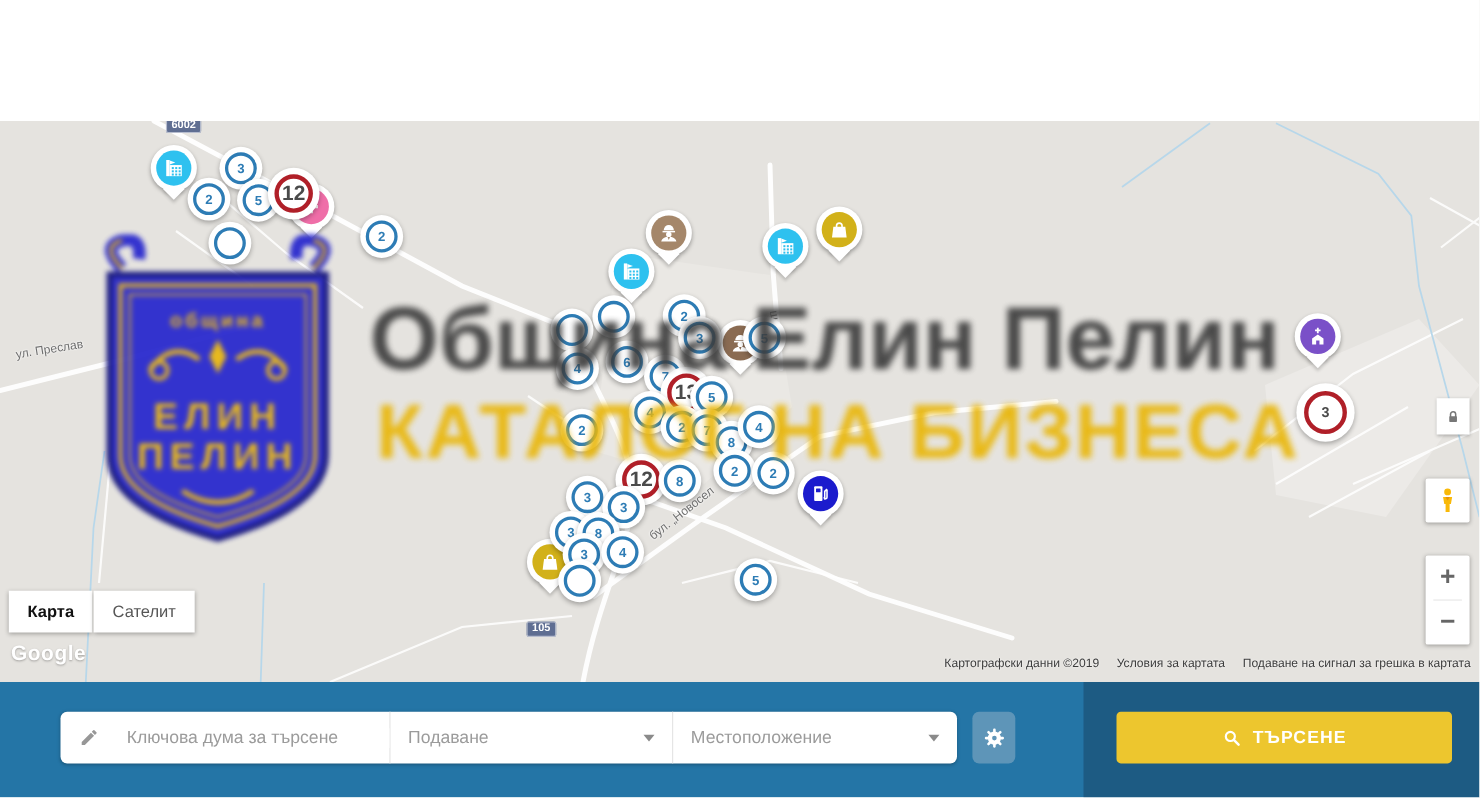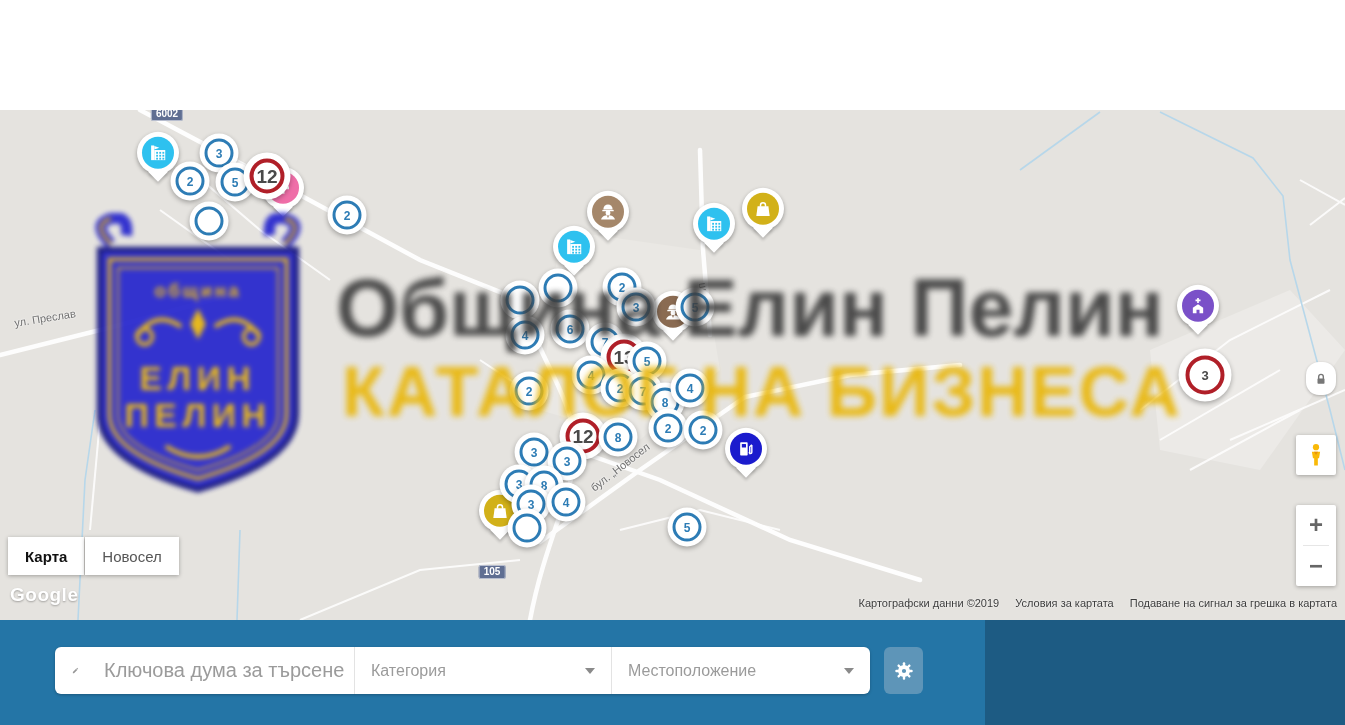--- a/index.html
+++ b/index.html
@@ -54,21 +54,21 @@
   
   .watermark { position:absolute; left:0; top:0; width:100%; height:100%; z-index:5; pointer-events:none; }
   .wm-shield { position:absolute; left:85px; top:103px; width:226px; height:288px; filter:blur(2.5px); opacity:.95; }
   .wm-line1 { position:absolute; left:336px; top:152px; font-size:81px; font-weight:700; color:#3d3d3d;
               filter:blur(3px); letter-spacing:0; font-stretch:condensed; opacity:.92; white-space:nowrap; }
   .wm-line2 { position:absolute; left:342px; top:242px; font-size:70px; font-weight:700; color:#e9b70c;
               filter:blur(3px); letter-spacing:2px; font-stretch:condensed; opacity:.95; white-space:nowrap; }
 
   
   .map-ui { position:absolute; left:0; top:0; width:100%; height:100%; z-index:6; pointer-events:none; }
-  .map-ui > * { pointer-events:auto;border-radius:13px; }
+  .map-ui > * { pointer-events:auto; }
   .type-control { position:absolute; left:8px; top:427px; display:flex; }
   .type-btn { background:#fff; height:38px; padding:0 17px; display:flex; align-items:center;
               font-size:15px; box-shadow:0 1px 4px rgba(0,0,0,.3); cursor:pointer; }
   .type-btn.active { font-weight:700; color:#111; }
   .type-btn.inactive { color:#565656; margin-left:1px; }
   .google-logo { position:absolute; left:10px; top:474px; color:#fff; font-size:19px; font-weight:700;
                  letter-spacing:.5px; text-shadow:0 1px 2px rgba(0,0,0,.3); cursor:pointer; }
   .attribution { position:absolute; right:8px; top:487px; font-size:11px; color:#3c3c3c; display:flex; gap:16px;
                  text-shadow:0 0 2px #fff; }
   .attribution span { cursor:default; }
@@ -83,21 +83,21 @@
               color:#666; cursor:pointer; }
   .zoom-div { height:1px; background:#e6e6e6; margin:0 7px; }
 
   
   .searchbar { position:absolute; left:0; top:620px; width:1345px; height:105px; background:#2475a6; }
   .sb-dark { position:absolute; left:985px; top:0; width:360px; height:105px; background:#1d5b83; }
   .search-box { position:absolute; left:55px; top:27px; width:815px; height:47px; background:#fff;
                 border-radius:6px; display:flex; align-items:stretch; box-shadow:0 1px 3px rgba(0,0,0,.25); }
   .sb-field { display:flex; align-items:center; position:relative; }
   .sb-field.keyword { width:300px; border-right:1px solid #e3e3e3; padding-left:17px; }
-  .sb-field.keyword input { border:none; outline:none; font-size:20px; color:#444; width:250px; margin-left:25px;
+  .sb-field.keyword input { border:none; outline:none; font-size:16px; color:#444; width:250px; margin-left:25px;
                             font-family:"Liberation Sans",sans-serif; }
   .sb-field.keyword input::placeholder { color:#9b9b9b; opacity:1; }
   .sb-select { width:257px; border-right:1px solid #e3e3e3; padding:0 16px; justify-content:space-between;
                cursor:pointer; color:#9b9b9b; font-size:16px; }
   .sb-select.last { width:258px; border-right:none; }
   .caret { width:0; height:0; border-left:5px solid transparent; border-right:5px solid transparent;
            border-top:6px solid #8a8a8a; }
   .gear-btn { position:absolute; left:884px; top:27px; width:39px; height:47px; background:#5e95b8; border:none;
               border-radius:6px; display:flex; align-items:center; justify-content:center; cursor:pointer; }
   .search-btn { position:absolute; left:1015px; top:27px; width:305px; height:47px; background:#edc62e; border:none;
@@ -408,21 +408,21 @@
       <svg class="wm-shield">
           <use href="#shield"></use>
         </svg>
       <div class="wm-line1">Община Елин Пелин</div>
       <div class="wm-line2">КАТАЛОГ НА БИЗНЕСА</div>
     </div>
 
     <div class="map-ui">
       <div class="type-control">
         <div class="type-btn active">Карта</div>
-        <div class="type-btn inactive">Новосел</div>
+        <div class="type-btn inactive">Сателит</div>
       </div>
       <div class="google-logo">Google</div>
       <div class="attribution">
         <span>Картографски данни ©2019</span>
         <span class="link">Условия за картата</span>
         <span class="link">Подаване на сигнал за грешка в картата</span>
       </div>
       <div class="lock-box">
         <svg width="14" height="14" viewBox="0 0 24 24">
           <path fill="none" stroke="#777" stroke-width="2.4" d="M8 12V8a4 4 0 0 1 8 0v4"></path>
@@ -447,21 +447,21 @@
   <div class="searchbar">
     <div class="sb-dark"></div>
     <div class="search-box">
       <div class="sb-field keyword">
         <svg width="19" height="19" viewBox="0 0 24 24" fill="#979797">
           <path d="M3 17.2V21h3.8L17.9 9.9l-3.8-3.8L3 17.2zM20.7 7.1a1 1 0 0 0 0-1.4l-2.4-2.4a1 1 0 0 0-1.4 0l-1.8 1.8 3.8 3.8 1.8-1.8z"></path>
         </svg>
         <input type="text" value="" placeholder="Ключова дума за търсене" style="">
       </div>
       <div class="sb-field sb-select">
-        <span>Категория</span>
+        <span>Подаване</span>
         <span class="caret"></span>
       </div>
       <div class="sb-field sb-select last">
         <span>Местоположение</span>
         <span class="caret"></span>
       </div>
     </div>
     <button class="gear-btn">
       <svg width="22" height="22" viewBox="0 0 24 24" fill="#fff">
         <g>
@@ -470,15 +470,22 @@
           <rect x="10.7" y="2.5" width="2.6" height="4.4" rx="1.1" transform="rotate(90 12 12)"></rect>
           <rect x="10.7" y="2.5" width="2.6" height="4.4" rx="1.1" transform="rotate(135 12 12)"></rect>
           <rect x="10.7" y="2.5" width="2.6" height="4.4" rx="1.1" transform="rotate(180 12 12)"></rect>
           <rect x="10.7" y="2.5" width="2.6" height="4.4" rx="1.1" transform="rotate(225 12 12)"></rect>
           <rect x="10.7" y="2.5" width="2.6" height="4.4" rx="1.1" transform="rotate(270 12 12)"></rect>
           <rect x="10.7" y="2.5" width="2.6" height="4.4" rx="1.1" transform="rotate(315 12 12)"></rect>
         </g>
         <path d="M12 5.5a6.5 6.5 0 1 0 0 13 6.5 6.5 0 0 0 0-13zm0 4.2a2.3 2.3 0 1 1 0 4.6 2.3 2.3 0 0 1 0-4.6z"></path>
       </svg>
     </button>
+    <button class="search-btn">
+      <svg width="18" height="18" viewBox="0 0 24 24">
+        <circle cx="10" cy="10" r="5.5" fill="none" stroke="#fff" stroke-width="2.6"></circle>
+        <path d="M14.5 14.5L20 20" stroke="#fff" stroke-width="3" stroke-linecap="round"></path>
+      </svg>
+      <span>ТЪРСЕНЕ</span>
+    </button>
   </div>
 
 </div>
 
 </body></html>

